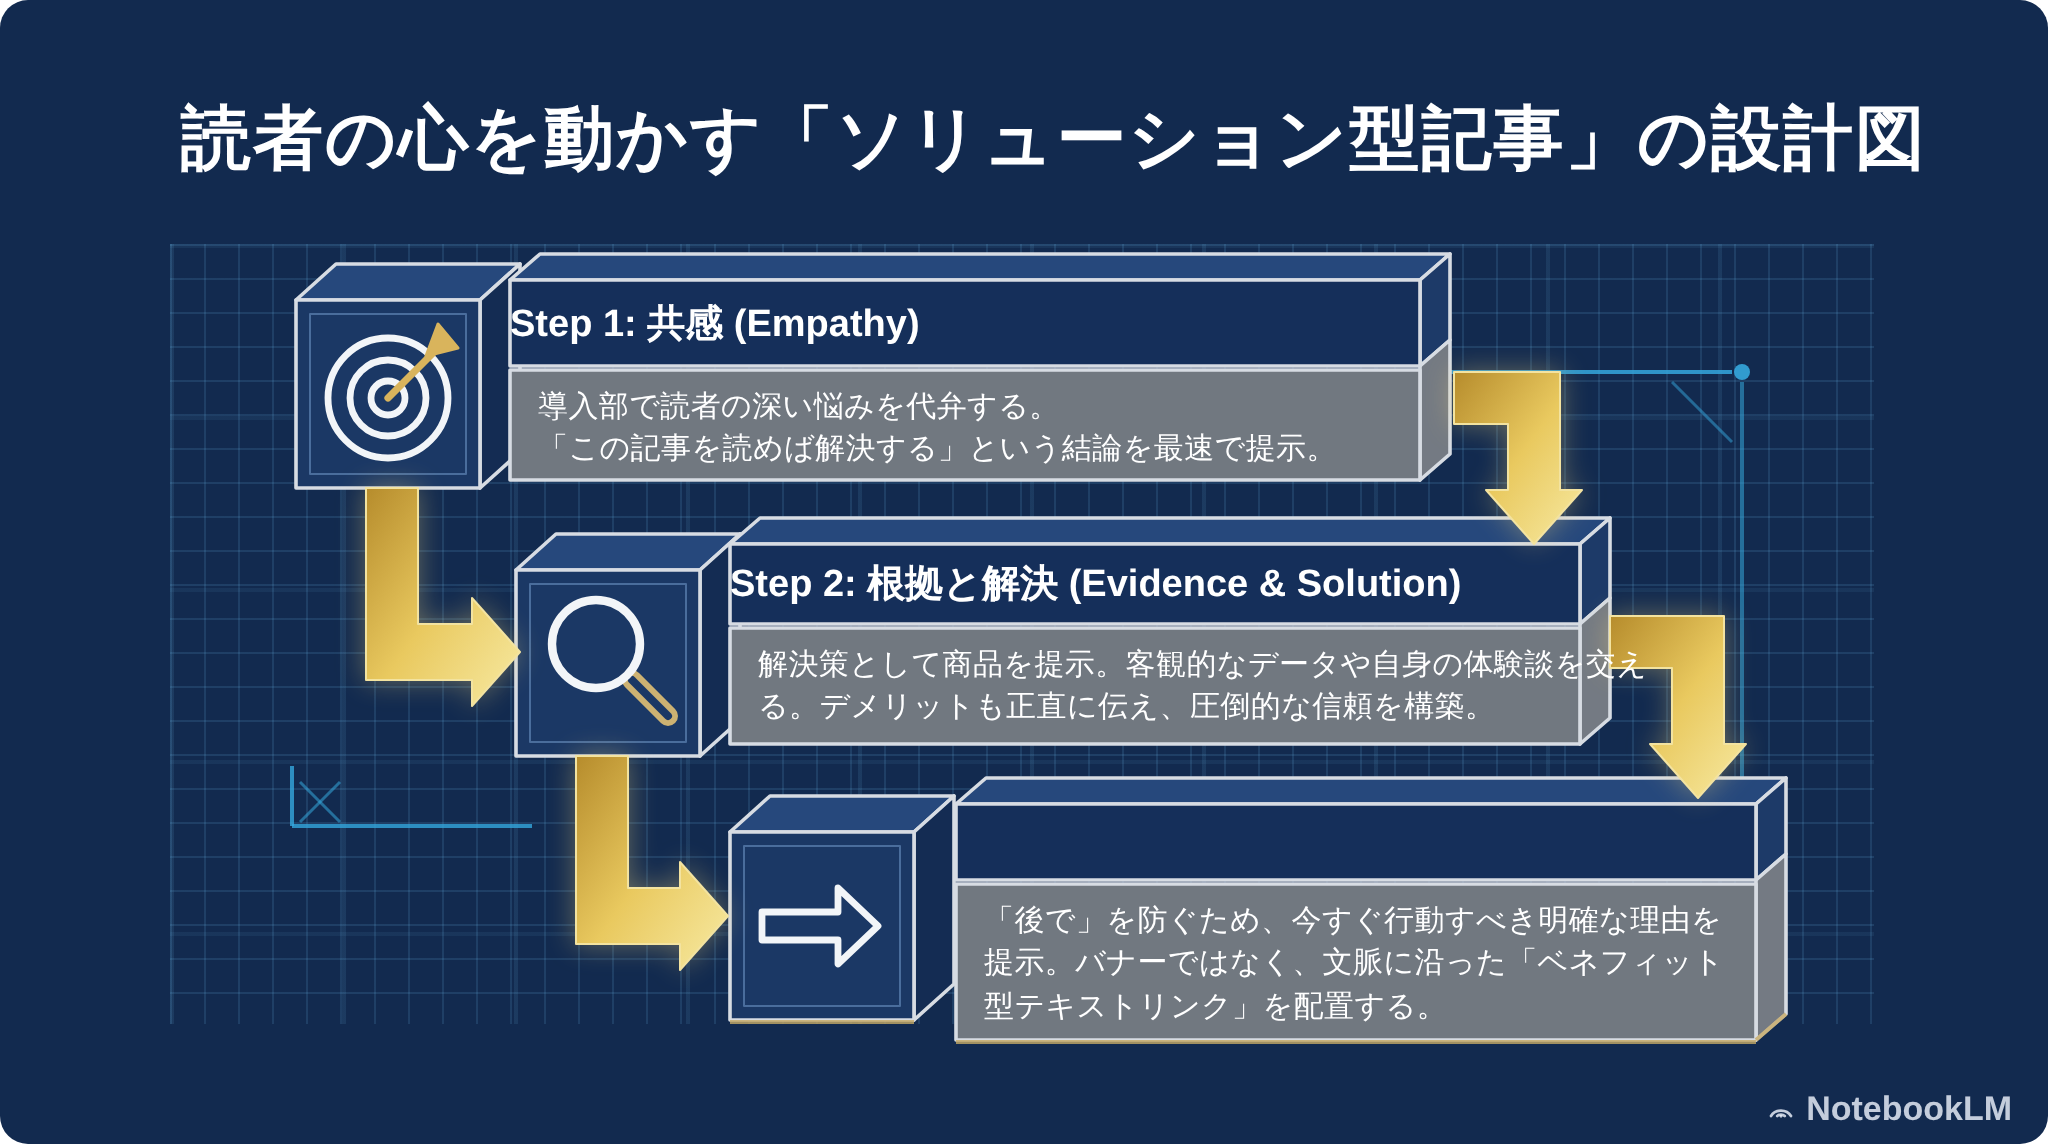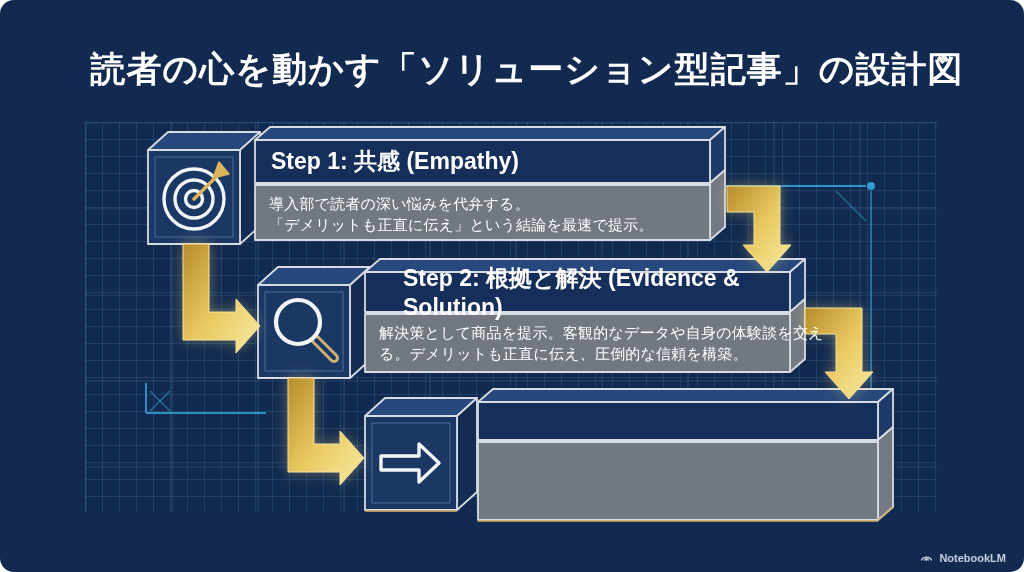--- a/index.html
+++ b/index.html
@@ -17,31 +17,31 @@
     position:absolute;left:85px;top:122px;width:852px;height:390px;
     background:
       repeating-linear-gradient(to right, rgba(110,190,240,.14) 0 1px, transparent 1px 17px),
       repeating-linear-gradient(to bottom, rgba(110,190,240,.14) 0 1px, transparent 1px 17px),
       repeating-linear-gradient(to right, rgba(120,205,250,.10) 0 2px, transparent 2px 86px),
       repeating-linear-gradient(to bottom, rgba(120,205,250,.07) 0 2px, transparent 2px 86px);
   }
   svg.scene{position:absolute;left:0;top:0;}
   .arrows{filter:drop-shadow(0 0 7px rgba(243,214,122,.38));}
   .hdr{
-    position:absolute;color:#ffffff;font-weight:700;font-size:23px;
-    display:flex;align-items:center;padding-left:16px;box-sizing:border-box;
+    position:absolute;color:#ffffff;font-weight:700;font-size:19px;
+    display:flex;align-items:center;box-sizing:border-box;
   }
   .bodytxt{
     position:absolute;color:#ffffff;font-size:15px;line-height:1.42;
     padding:8px 14px;box-sizing:border-box;white-space:pre-line;
     font-weight:500;letter-spacing:.2px;
   }
   .watermark{
     position:absolute;right:18px;bottom:7px;display:flex;align-items:center;gap:5px;
-    color:rgba(228,234,244,.85);font-size:11px;font-weight:600;
+    color:rgba(228,234,244,.85);font-size:17px;font-weight:600;
   }
 </style>
 </head>
 <body>
 
 <div class="canvas">
 
   <div class="grid"></div>
 
   <svg class="scene" width="1024" height="572" viewBox="0 0 1024 572">
@@ -139,25 +139,26 @@
       <polygon points="727,186 780,186 780,245 791,245 767,272 743,245 754,245 754,212 727,212"></polygon>
       <polygon points="288,378 314,378 314,444 340,444 340,431 364,458 340,485 340,472 288,472"></polygon>
       <polygon points="805,308 862,308 862,372 873,372 849,399 825,372 836,372 836,334 805,334"></polygon>
     </g>
   </svg>
 
   <div class="title">読者の心を動かす「ソリューション型記事」の設計図</div>
 
   <div class="hdr" style="left:255px;top:140px;width:455px;height:43px;">Step 1: 共感 (Empathy)</div>
   <div class="bodytxt" style="left:255px;top:185px;width:455px;height:55px;">導入部で読者の深い悩みを代弁する。
-「デメリットも正直に伝え」という結論を最速で提示。</div>
+「この記事を読めば解決する」という結論を最速で提示。</div>
 
-  <div class="hdr" style="left:387px;top:272px;width:425px;height:40px;">Step 2: 根拠と解決 (Evidence &amp; Solution)</div>
+  <div class="hdr" style="left:365px;top:272px;width:425px;height:40px;">Step 2: 根拠と解決 (Evidence &amp; Solution)</div>
   <div class="bodytxt" style="left:365px;top:314px;width:495px;height:58px;">解決策として商品を提示。客観的なデータや自身の体験談を交える。デメリットも正直に伝え、圧倒的な信頼を構築。</div>
 
+  <div class="bodytxt" style="left:478px;top:442px;width:400px;height:78px;">「後で」を防ぐため、今すぐ行動すべき明確な理由を提示。バナーではなく、文脈に沿った「ベネフィット型テキストリンク」を配置する。</div>
 
   <div class="watermark">
     <svg width="15" height="15" viewBox="0 0 24 24" fill="none" stroke="rgba(228,234,244,.85)" stroke-width="2.2" stroke-linecap="round">
       <path d="M4 16 A9 8 0 0 1 20 16"></path>
       <path d="M9 16 A4 3.5 0 0 1 15 16"></path>
       <line x1="12" y1="16" x2="12" y2="16.2"></line>
     </svg>
     <span>NotebookLM</span>
   </div>
 

